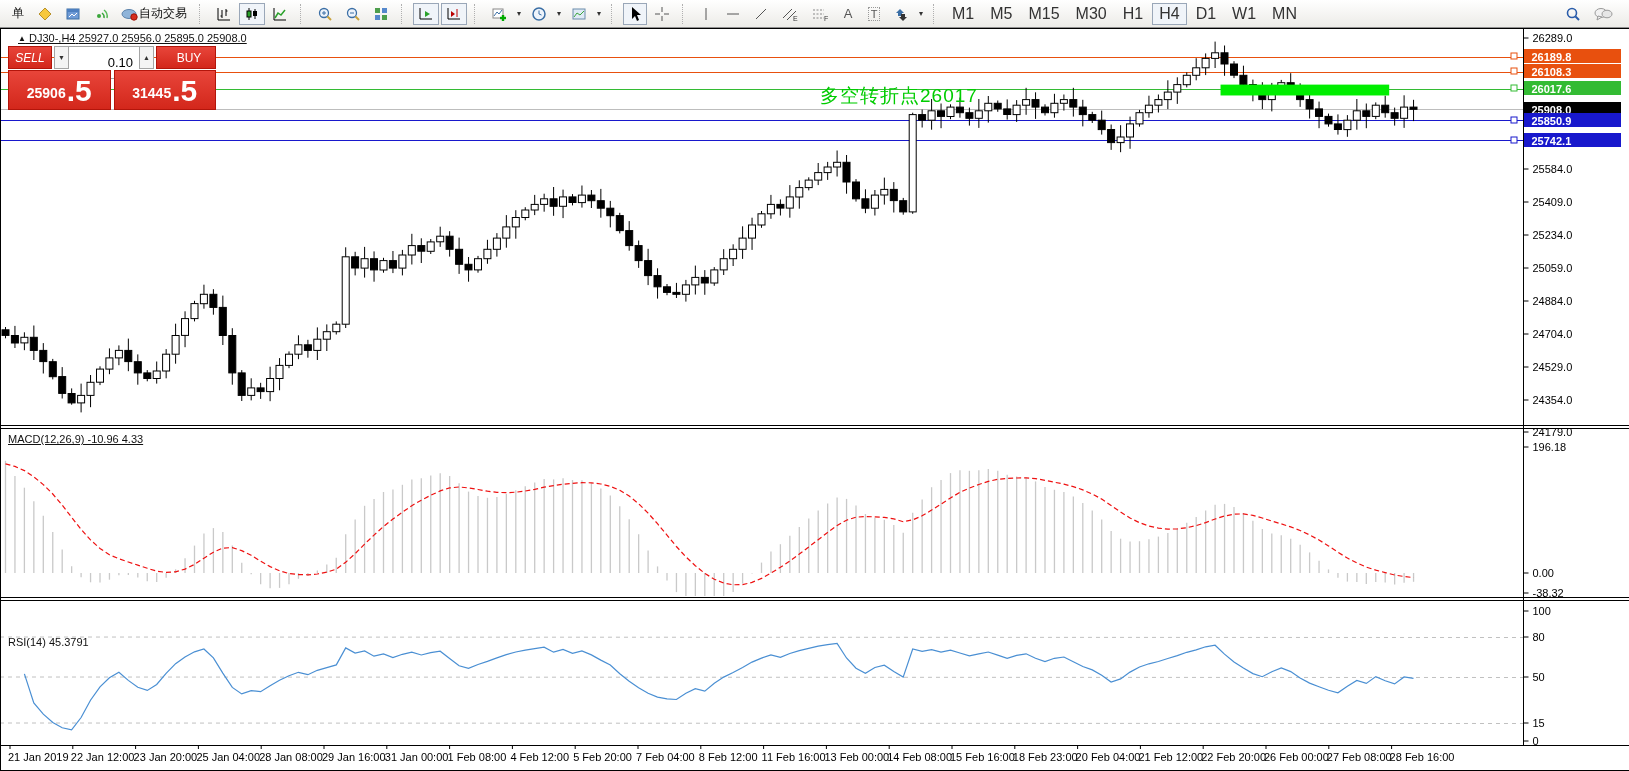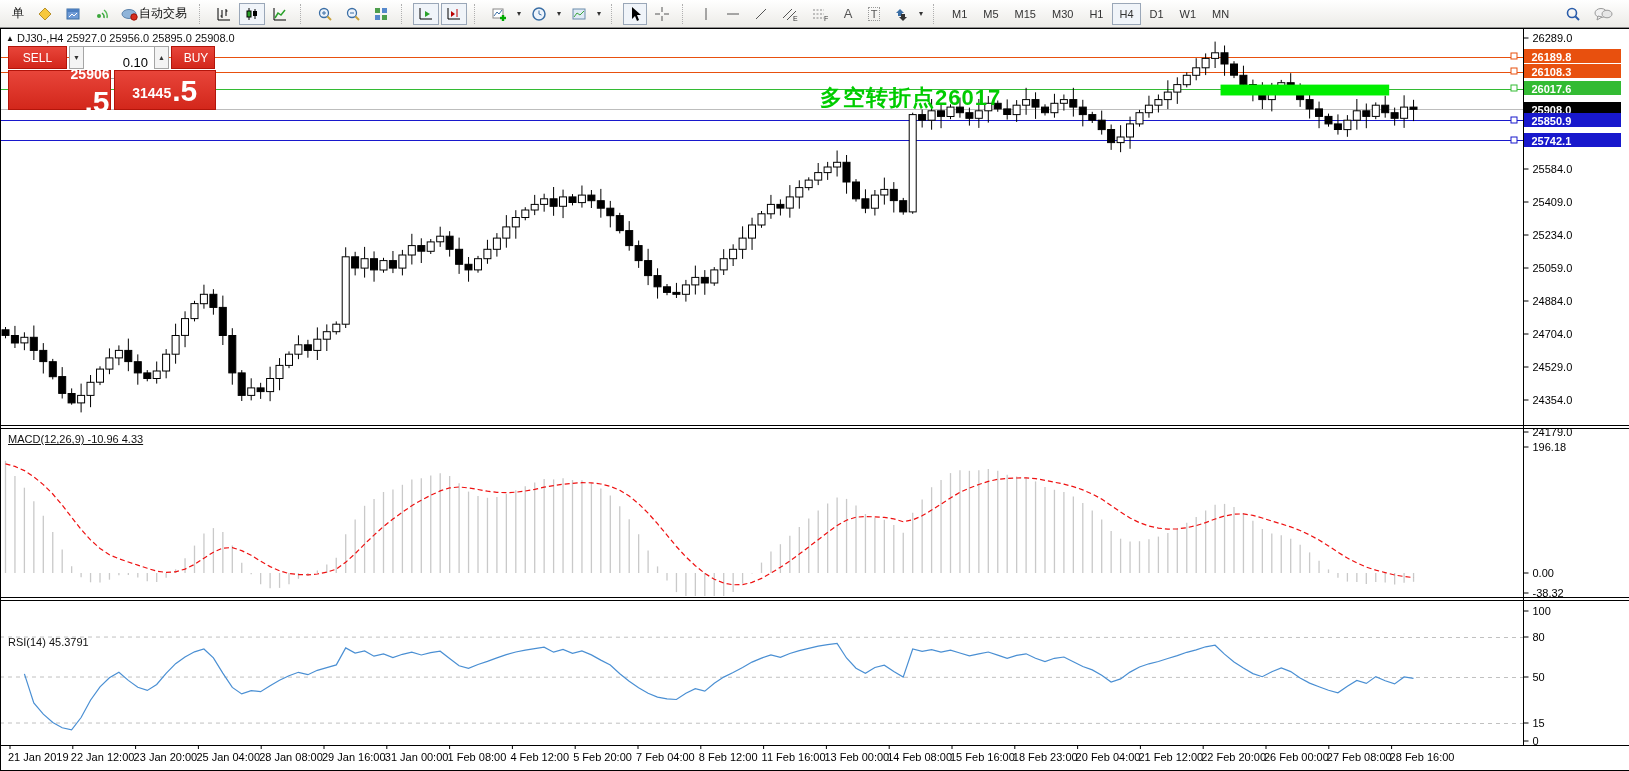--- a/index.html
+++ b/index.html
@@ -18,55 +18,55 @@
   .tbtn{
     height:22px;min-width:24px;box-sizing:border-box;display:flex;align-items:center;
     justify-content:center;border:1px solid transparent;font-size:11px;color:#222;
     padding:0 4px;margin:0 1px;cursor:default;
   }
   .tbtn.pressed{border:1px solid #9aa7b8;background:#f0f4f9;}
   .tbtn .cjk{font-size:12px;color:#111;}
   .tsep{width:6px;height:20px;border-left:1px dotted #b0b0b0;margin:0 4px 0 6px;}
   .caretbtn{width:12px;height:22px;display:flex;align-items:center;justify-content:center;
     font-size:8px;color:#333;}
-  .tf{font-size:11px;color:#333;padding:0 6px;}
+  .tf{font-size:16px;color:#333;padding:0 6px;}
   .toolbar-spacer{flex:1;}
   
   .ovl{position:absolute;z-index:5;}
-  .chart-header{left:6px;top:32px;font-size:11px;color:#111;white-space:nowrap;}
+  .chart-header{left:18px;top:32px;font-size:11px;color:#111;white-space:nowrap;text-decoration:underline;}
   .pane-label{font-size:11px;color:#111;}
   .annotation{
-    left:820px;top:83px;font-size:22px;font-weight:bold;letter-spacing:1px;white-space:nowrap;
+    left:820px;top:83px;font-size:19px;font-weight:normal;letter-spacing:1px;white-space:nowrap;
   }
   
   .trade-panel{position:absolute;left:8px;top:46px;width:208px;z-index:6;}
   .tp-row1{display:flex;height:23px;}
   .btn-red{
     background:linear-gradient(#e8453a,#d3271b);color:#fff;border:1px solid #b3150b;
     font-size:12px;display:flex;align-items:center;justify-content:center;box-sizing:border-box;
   }
-  .tp-sell{width:59px;}
-  .tp-buy{width:44px;margin-left:2px;padding-left:6px;}
+  .tp-sell{width:44px;font-style:italic;}
+  .tp-buy{width:60px;margin-left:2px;padding-left:6px;}
   .spinbtn{
     width:15px;background:#f4f4f4;border:1px solid #a5a5a5;box-sizing:border-box;
     display:flex;align-items:center;justify-content:center;font-size:7px;color:#333;
   }
   .vol-input{
     width:70px;border:1px solid #a5a5a5;border-left:none;border-right:none;box-sizing:border-box;
     font-size:13px;text-align:right;padding:0 6px 0 0;font-family:"Liberation Sans",sans-serif;
     height:33px;outline:none;
   }
   .tp-row2{display:flex;margin-top:1px;height:40px;}
   .bigprice{
     flex:1;display:flex;align-items:flex-end;justify-content:center;padding-bottom:3px;
     color:#fff;font-weight:bold;box-sizing:border-box;
   }
   .bigprice .small{font-size:14px;line-height:26px;}
   .bigprice .big{font-size:30px;line-height:30px;margin-left:1px;}
-  .bp-sell{margin-right:3px;flex-direction:column;}
+  .bp-sell{margin-right:3px;}
   svg text{font-family:"Liberation Sans",sans-serif;}
 </style>
 </head>
 <body>
 
 <div class="toolbar">
   <div class="tbtn">
     <span class="cjk">单</span>
   </div>
   <div class="tbtn">

